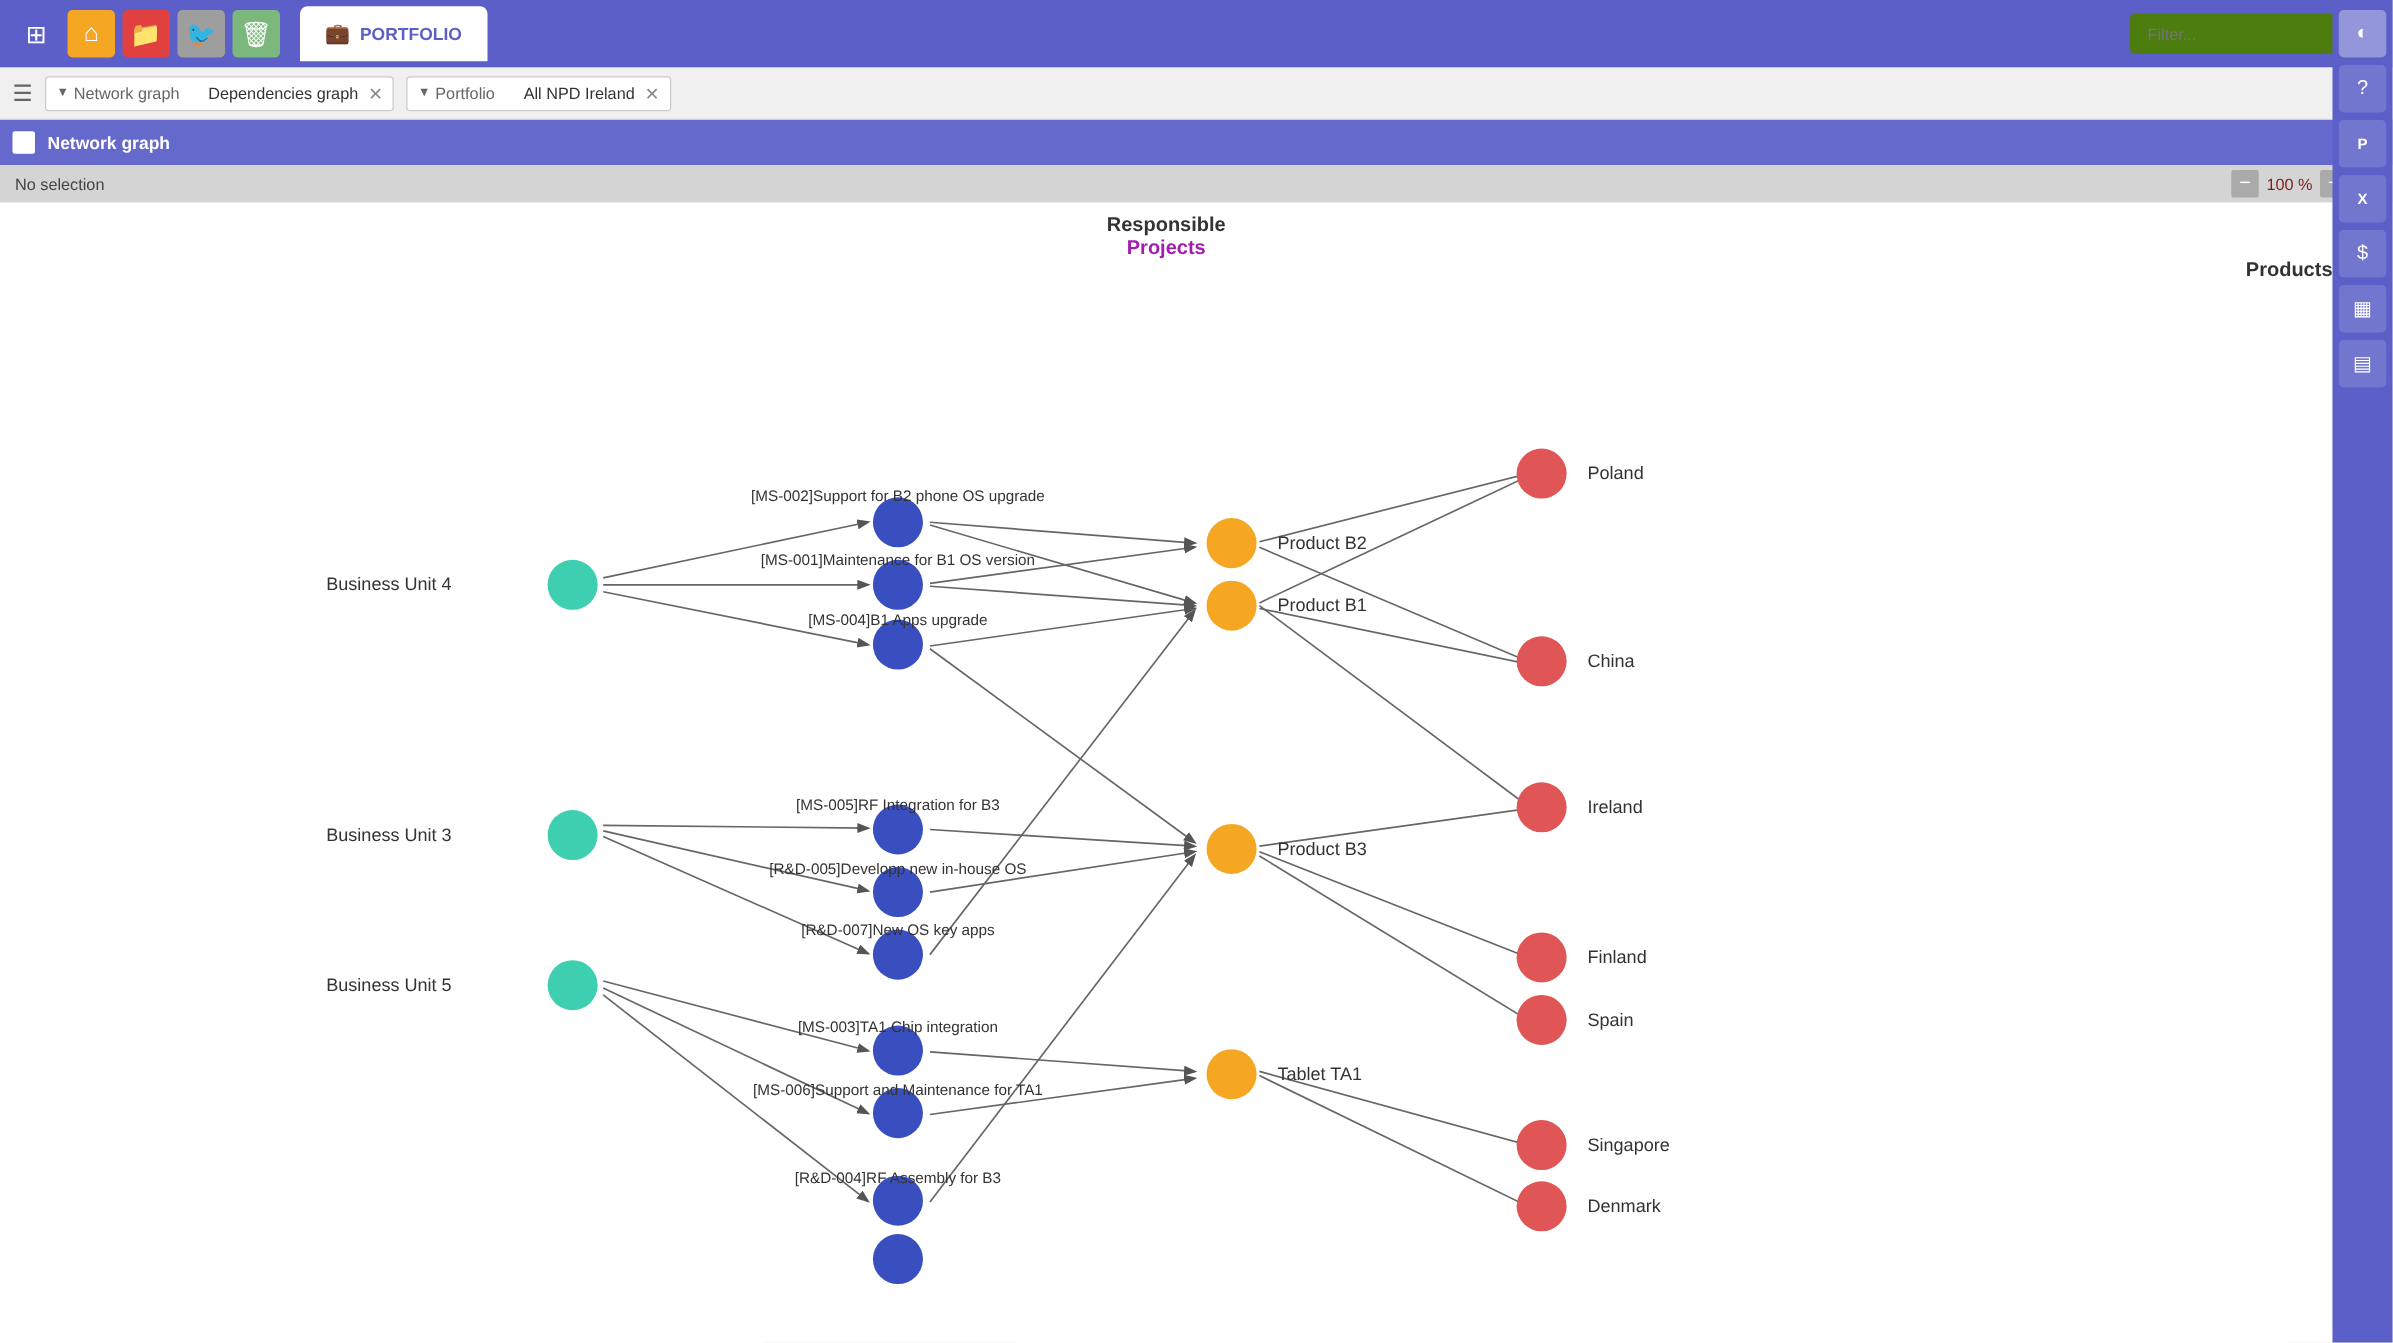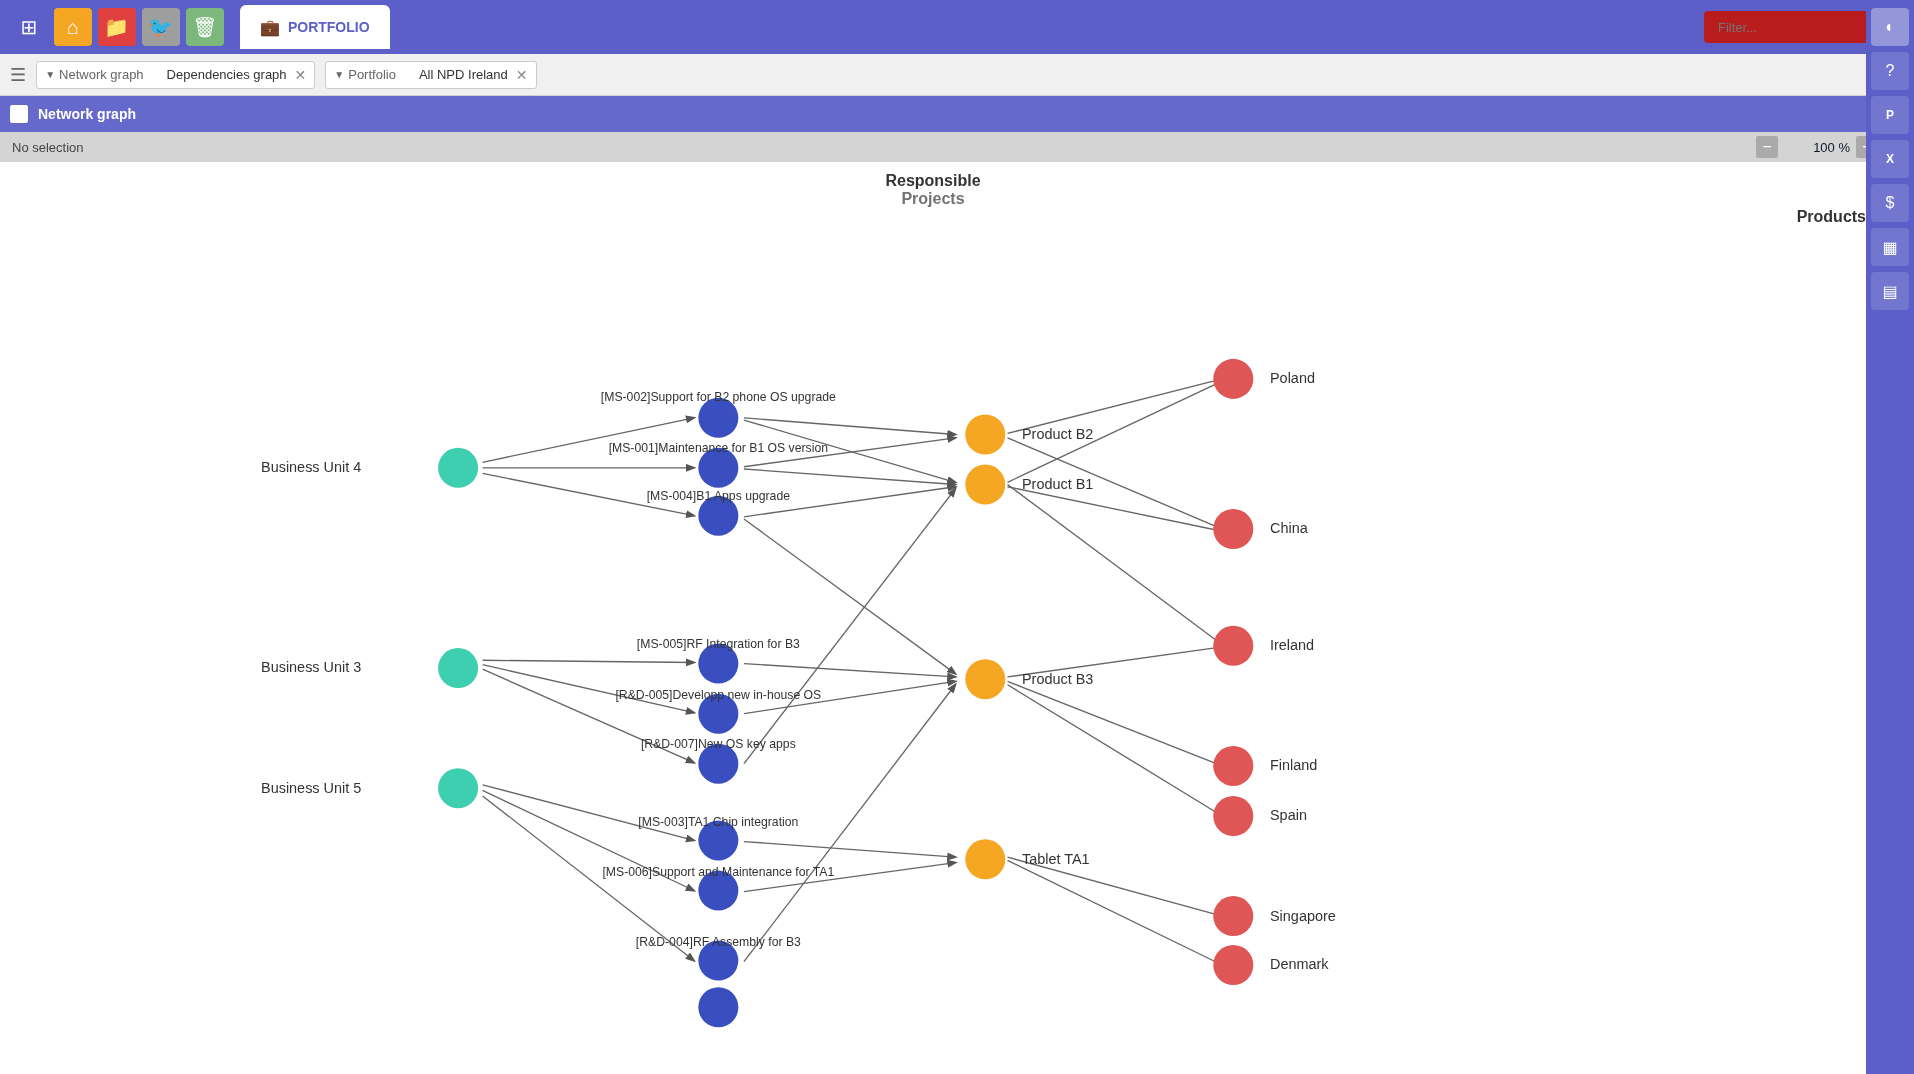--- a/index.html
+++ b/index.html
@@ -29,21 +29,21 @@
       background: white;
       border-radius: 6px 6px 0 0;
       padding: 8px 20px;
       display: flex; align-items: center; gap: 8px;
       color: #5b5fc7; font-weight: bold; font-size: 14px;
       margin-left: 10px; height: 44px; cursor: pointer;
     }
     .topbar-tab .tab-icon { font-size: 16px; }
     .topbar-filter {
       margin-left: auto;
-      background: #b91c1c;
+      background: #4d7c0f;
       border: none;
       border-radius: 4px;
       padding: 6px 14px;
       color: #ccc;
       font-size: 13px;
       width: 200px;
       height: 32px;
     }
     .right-sidebar {
       position: absolute;
@@ -106,21 +106,21 @@
     }
     .zoom-controls {
       display: flex; align-items: center; gap: 6px;
     }
     .zoom-btn {
       width: 22px; height: 22px;
       background: #aaa; border: none; border-radius: 2px;
       color: white; font-size: 16px; cursor: pointer;
       display: flex; align-items: center; justify-content: center;
     }
-    .zoom-value { font-size: 13px; color: #0f172a; margin-left: 29px; }
+    .zoom-value { font-size: 13px; color: #7f1d1d; }
     .more-btn { font-size: 18px; color: #666; cursor: pointer; }
 
     
     .graph-area {
       position: relative;
       background: white;
       overflow: hidden;
       width: calc(1914px - 48px);
       height: calc(1074px - 54px - 42px - 36px - 30px);
     }
@@ -188,21 +188,21 @@
   </div>
 </div>
 
 <div class="graph-area">
 
   <div style="position:absolute;top:10px;left:0;right:0;display:flex;pointer-events:none;z-index:10;flex-direction:column;">
     <div style="flex:1;text-align:center;">
       <span style="font-size:16px;font-weight:bold;color:#333;">Responsible</span>
     </div>
     <div style="flex:1;text-align:center;">
-      <span style="font-size:16px;font-weight:bold;color:#737373;">Projects</span>
+      <span style="font-size:16px;font-weight:bold;color:#a21caf;">Projects</span>
     </div>
     <div style="flex:1;text-align:right;">
       <span style="font-size:16px;font-weight:bold;color:#333;">Products</span>
     </div>
   </div>
 
   <svg class="graph-svg" viewBox="0 0 1380 820" preserveAspectRatio="xMidYMid meet">
     <defs>
       <marker id="arrow" markerWidth="8" markerHeight="8" refX="6" refY="3" orient="auto">
         <path d="M0,0 L0,6 L8,3 z" fill="#555"></path>

